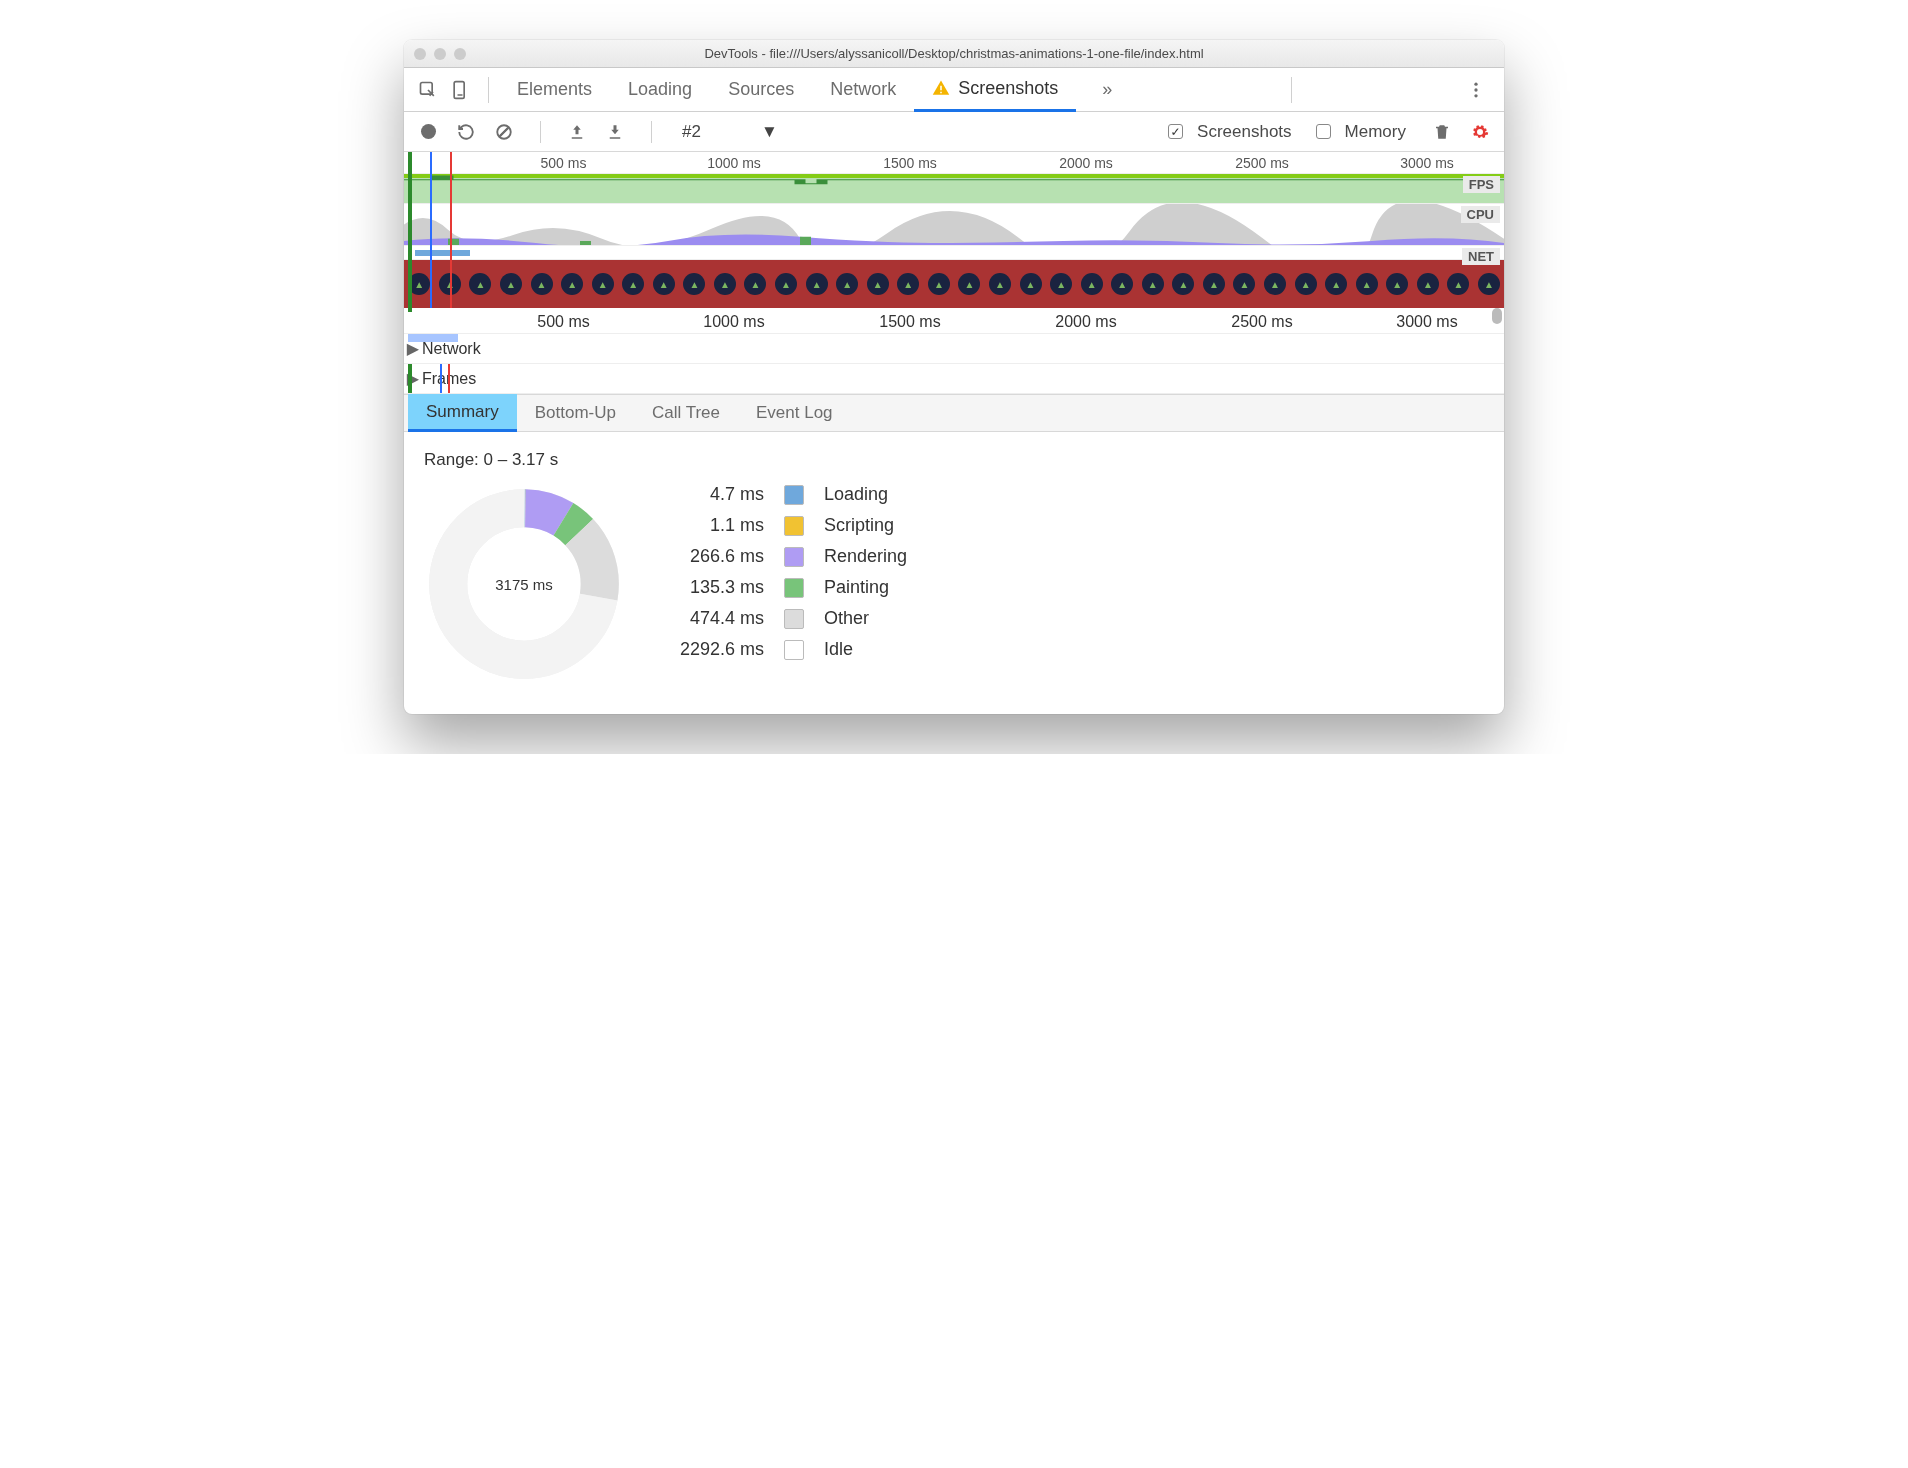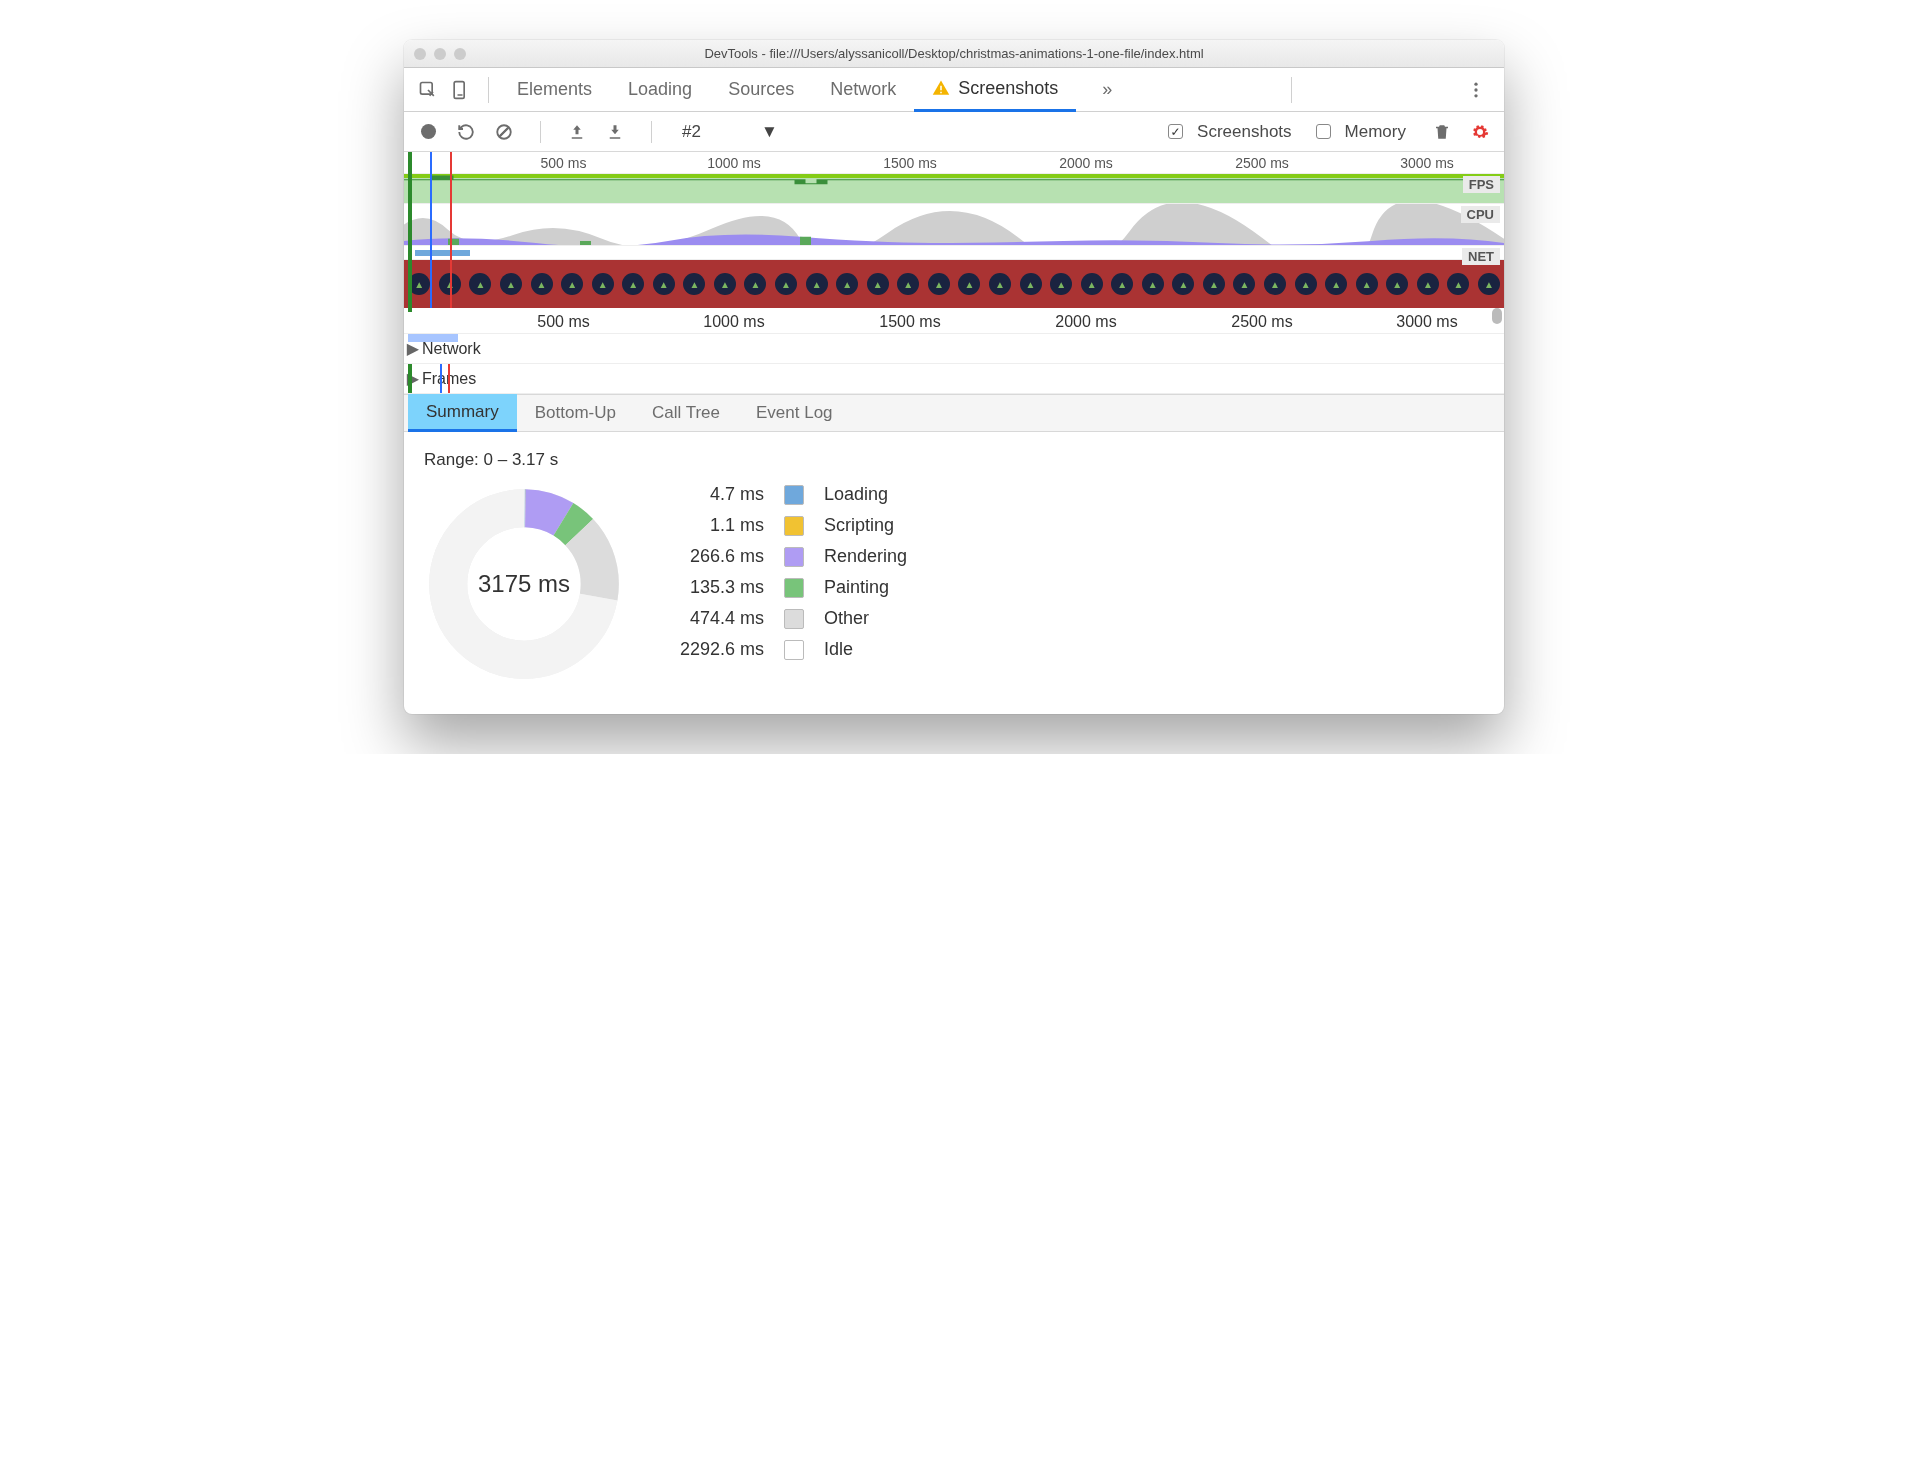--- a/index.html
+++ b/index.html
@@ -77,21 +77,21 @@
   .scrollbar-stub{ position:absolute; right:2px; top:0; width:10px; height:16px; background:#bbb; border-radius:5px;}
   
   .subtabs{ display:flex; border-top:1px solid #d8d8d8; border-bottom:1px solid #d8d8d8; background:#f5f5f5; height:38px; align-items:center; padding-left:4px;}
   .subtab{ padding:0 18px; height:38px; display:flex; align-items:center; font-size:17px; color:#6d6d6d; cursor:pointer;}
   .subtab.active{ color:#333; border-bottom:3px solid #1a73e8; background:#7dd3fc;}
   
   .summary{ padding:18px 20px 30px; font-size:18px; color:#333;}
   .range-line{ margin-bottom:14px; font-size:17px;}
   .sum-body{ display:flex; gap:40px; align-items:flex-start;}
   .donut-box{ position:relative; width:200px; height:200px;}
-  .donut-center{ position:absolute; inset:0; display:flex; align-items:center; justify-content:center; font-size:24px; color:#333;}
+  .donut-center{ position:absolute; inset:0; display:flex; align-items:center; justify-content:center; font-size:15px; color:#333;}
   .legend{ display:flex; flex-direction:column; gap:10px; font-size:18px;}
   .legend-row{ display:flex; align-items:center; gap:20px;}
   .legend-ms{ width:100px; text-align:right;}
   .swatch{ width:20px; height:20px; border:1px solid #bbb; border-radius:2px;}
   .marker-blue{position:absolute;top:0;bottom:0;width:2px;background:#2a6cff;z-index:20;}
   .marker-red{position:absolute;top:0;bottom:0;width:2px;background:#e53935;z-index:20;}
   .marker-green{position:absolute;top:0;bottom:0;width:4px;background:#2c8a2c;z-index:20;}
   .sel-highlight{position:absolute;top:0;height:8px;background:rgba(80,140,255,.5);z-index:15;}
   .rel-box{position:relative;}
 </style>

